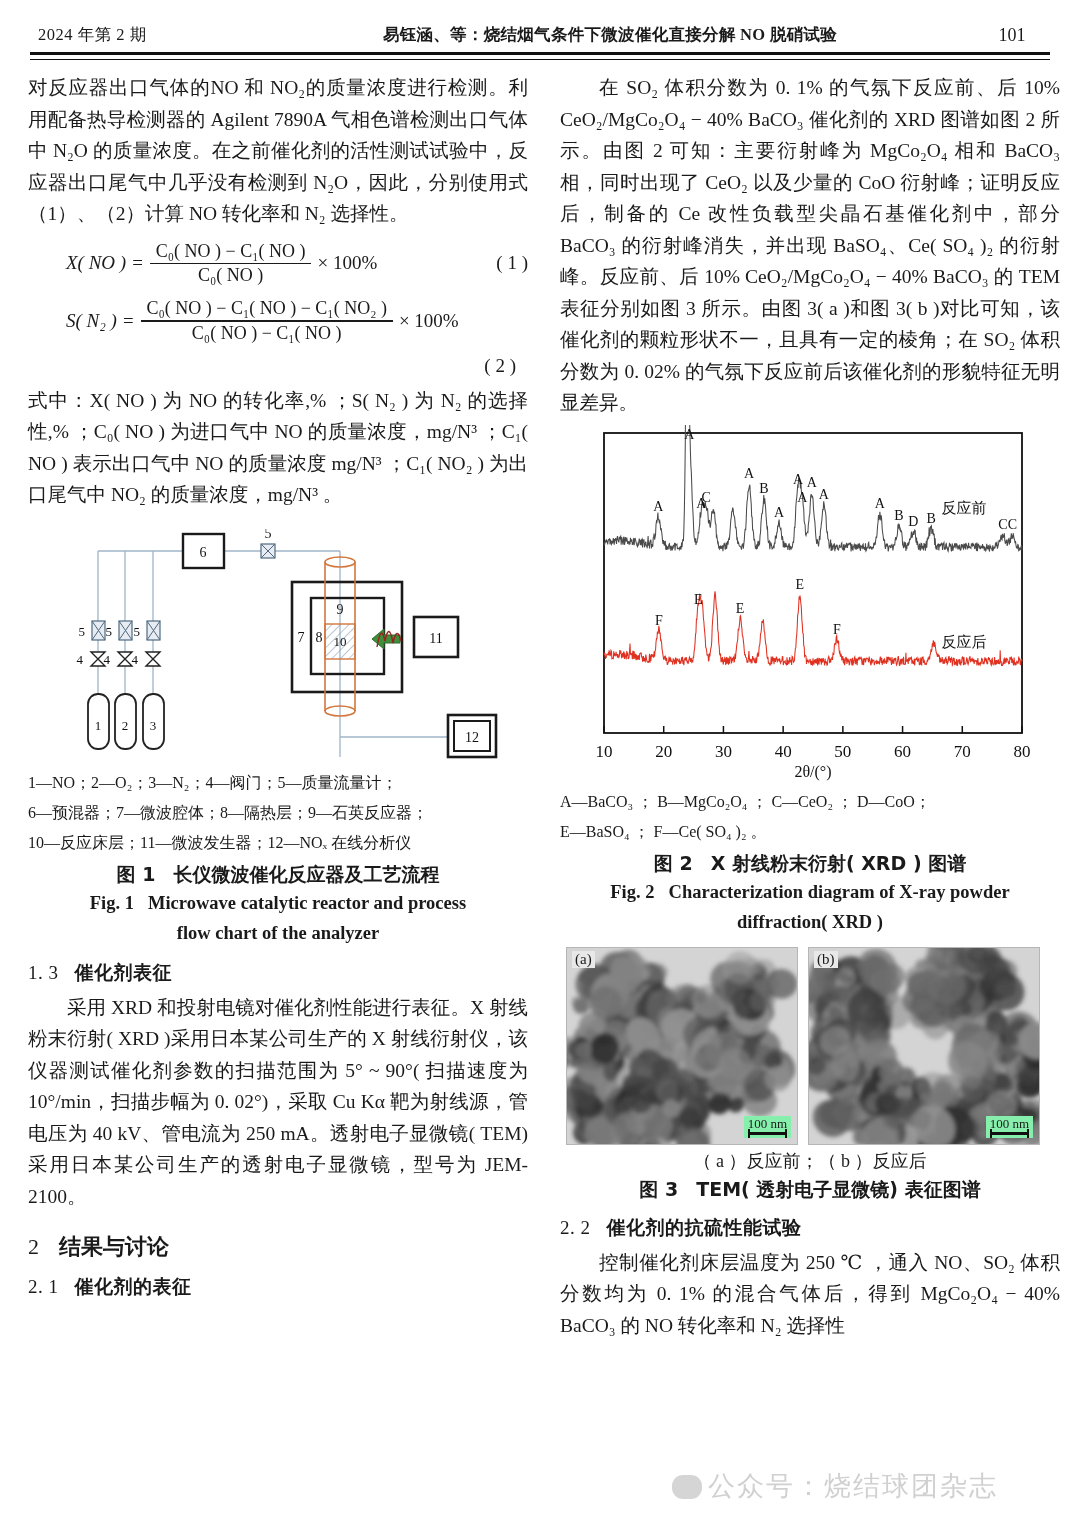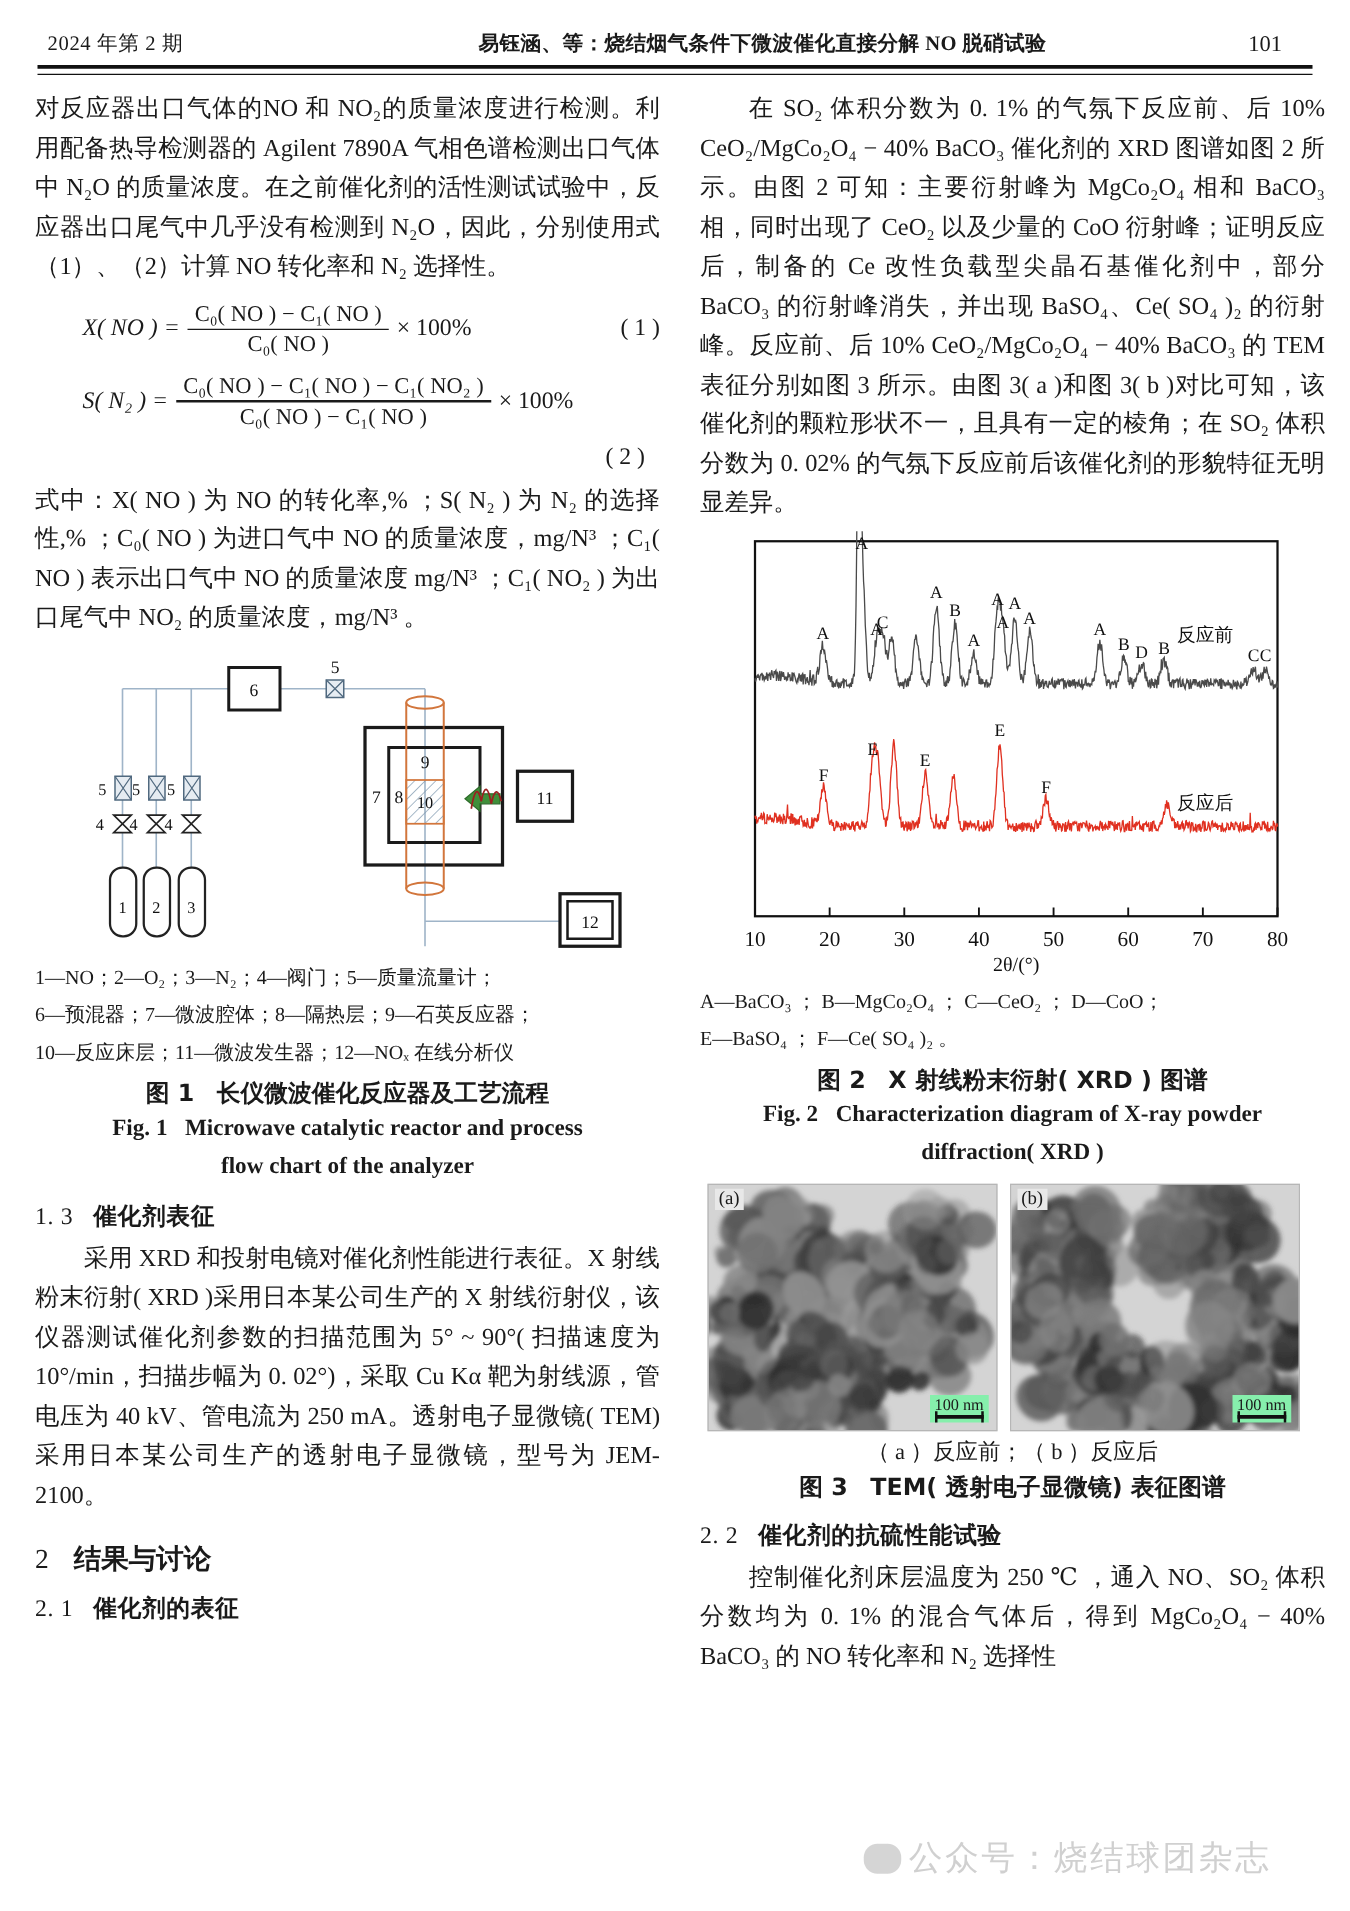--- a/index.html
+++ b/index.html
@@ -212,21 +212,21 @@
 
   .tem-sub {
     text-align: center;
     font-size: 18px;
     margin-top: 2px;
   }
 
   
   .watermark {
     position: absolute;
-    left: 691px;
+    left: 672px;
     top: 1468px;
     font-family: Liberation Serif, serif;
     font-size: 27px;
     color: rgba(150,150,150,0.45);
     white-space: nowrap;
     letter-spacing: 2px;
     pointer-events: none;
   }
   .watermark .wicon {
     display: inline-block;

